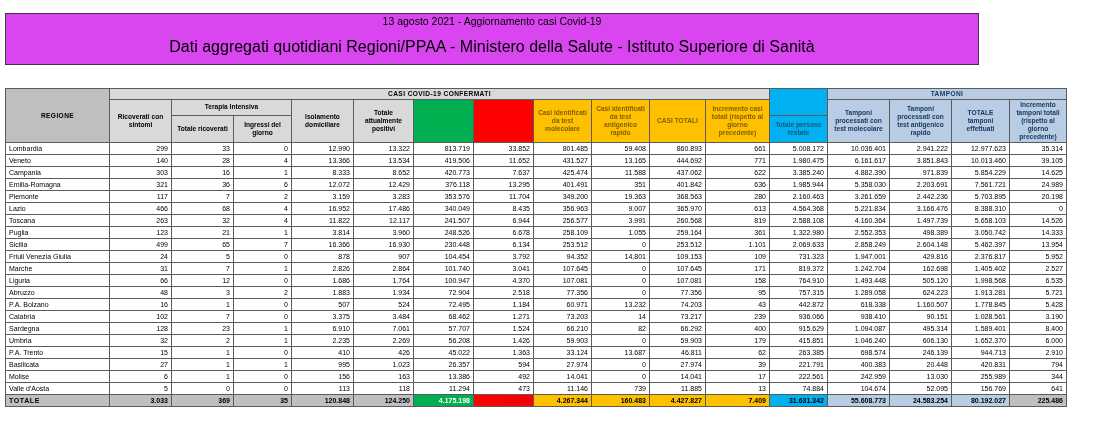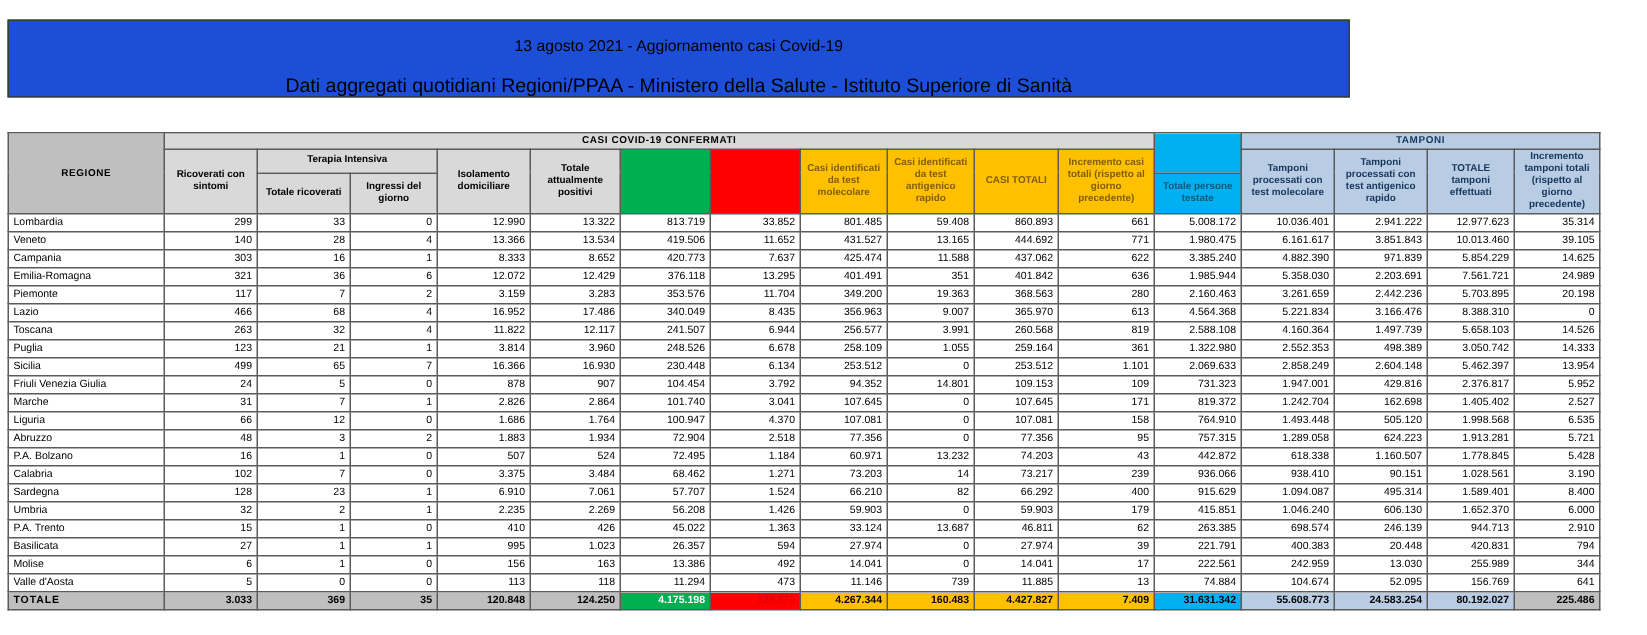--- a/index.html
+++ b/index.html
@@ -6,29 +6,29 @@
   body{
     width:1098px;height:423px;overflow:hidden;
     background:#ffffff;
     font-family:"Liberation Sans", sans-serif;
     color:#000000;
   }
   .page{position:relative;width:1098px;height:423px;}
 
   
   .title-box{
-    position:absolute;left:5px;top:13px;width:895px;height:52px;
+    position:absolute;left:5px;top:13px;width:974px;height:52px;
     border:1px solid #3a3a3a;
-    background:#1d4ed8;
+    background:#d946ef;
     display:flex;flex-direction:column;
-    align-items:center;justify-content:flex-end;
+    align-items:center;justify-content:flex-start;
     box-sizing:border-box;
   }
   .title-line1{font-size:10.5px;line-height:15px;letter-spacing:0px;}
-  .title-line2{font-size:13px;line-height:15px;margin-top:10px;}
+  .title-line2{font-size:16px;line-height:15px;margin-top:10px;}
 
   
   .tbl-wrap{position:absolute;left:5px;top:88px;}
   table.covid{
     border-collapse:collapse;
     table-layout:fixed;
     font-size:7px;
   }
   table.covid th, table.covid td{
     border:1px solid #5b5b5b;

